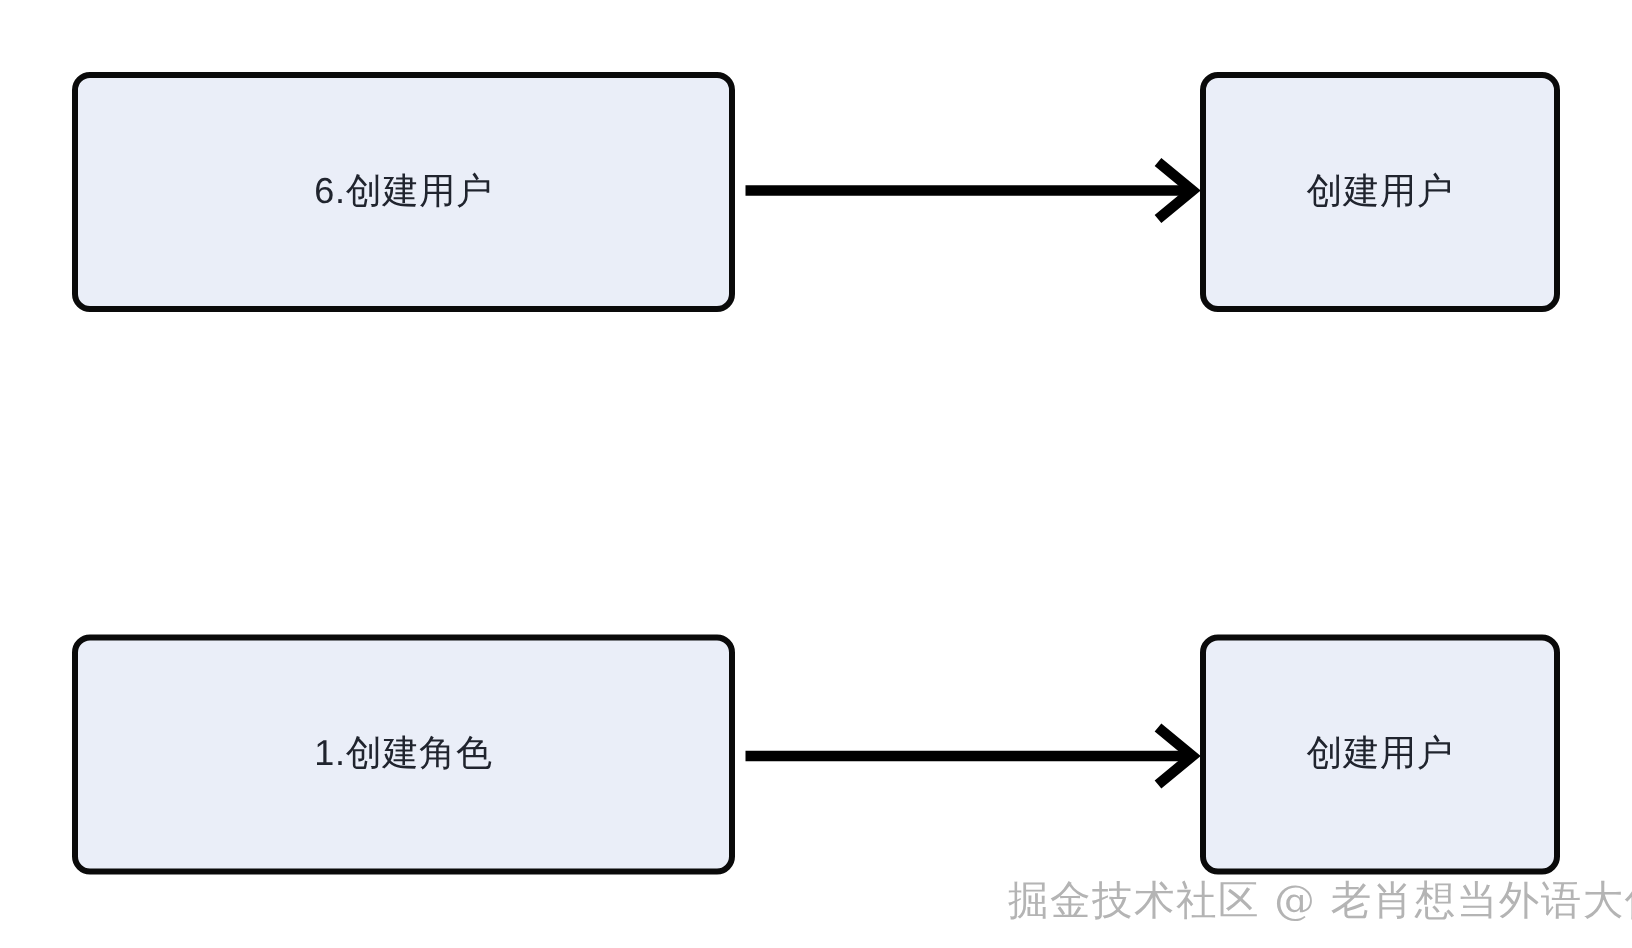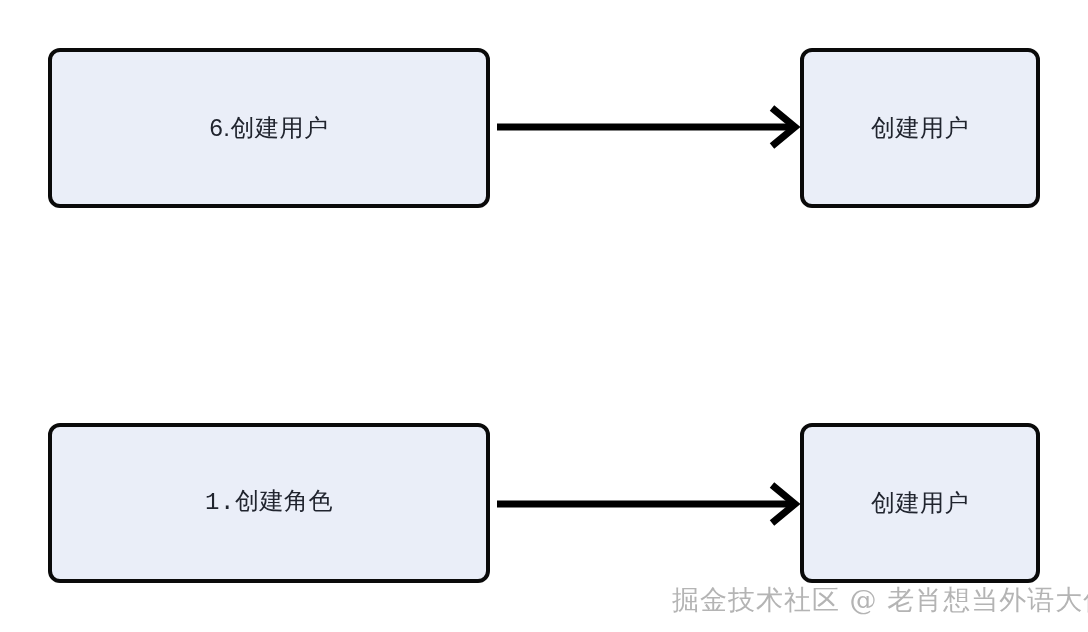--- a/index.html
+++ b/index.html
@@ -30,21 +30,21 @@
     font-size: 24px;
     letter-spacing: 0.5px;
     line-height: 1.2;
     white-space: nowrap;
     user-select: none;
   }
   
   #node-create-user   { left: 48px;  top: 48px;  width: 442px; height: 160px; }
   #node-user-agg      { left: 800px; top: 48px;  width: 240px; height: 160px; }
   
-  #node-create-role   { left: 48px;  top: 423px; width: 442px; height: 160px; font-family: Liberation Mono, monospace; }
+  #node-create-role   { left: 48px;  top: 423px; width: 442px; height: 160px; }
   #node-role-agg      { left: 800px; top: 423px; width: 240px; height: 160px; }
 
   .edge {
     position: absolute;
     left: 0;
     top: 0;
     width: 1088px;
     height: 632px;
     pointer-events: none;
   }

